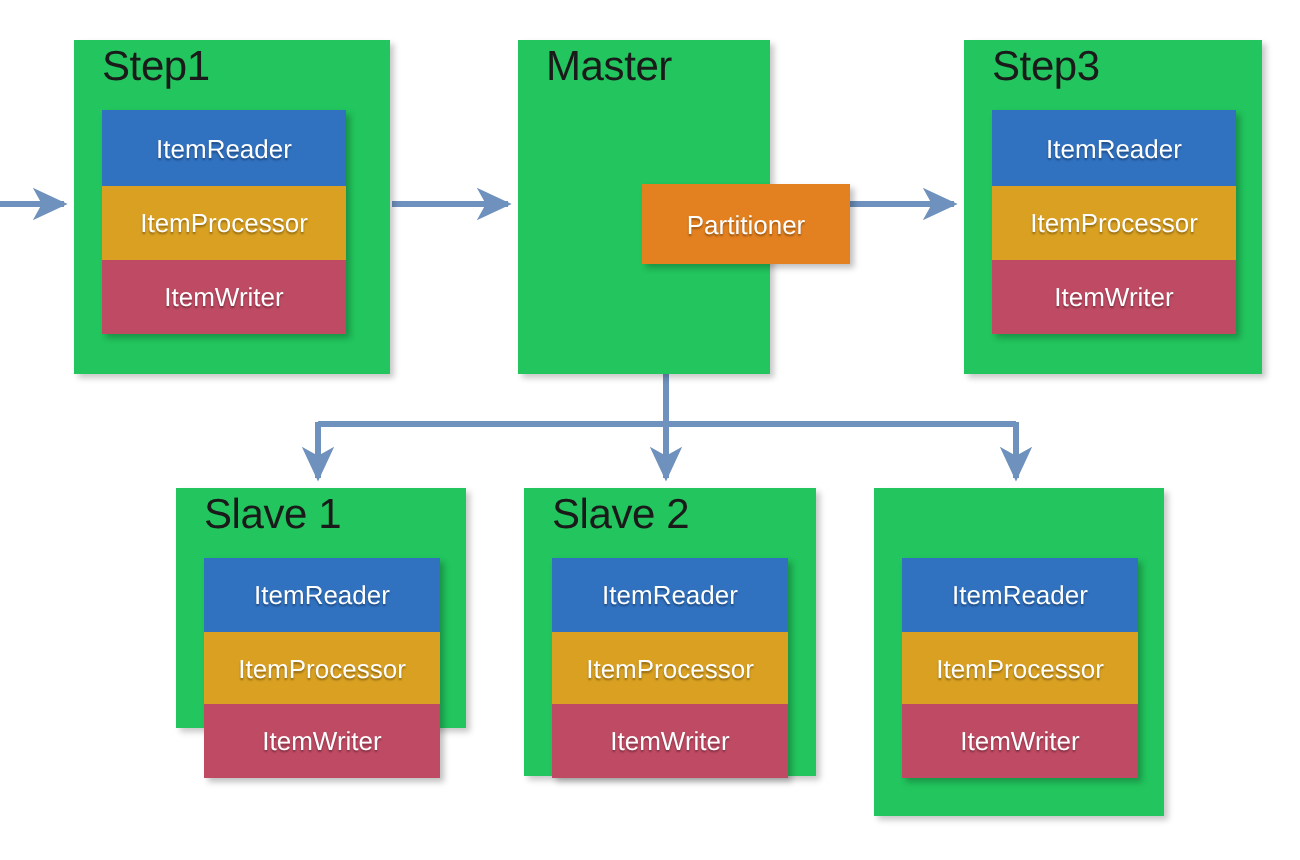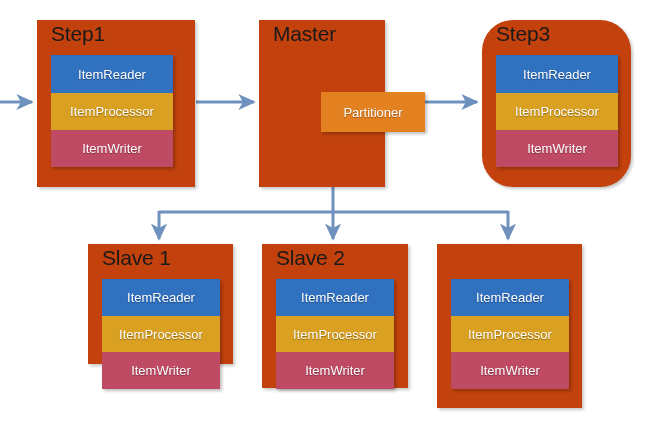--- a/index.html
+++ b/index.html
@@ -20,21 +20,21 @@
     position: absolute;
     left: 0;
     top: 0;
     width: 650px;
     height: 430px;
     pointer-events: none;
   }
   
   .step-box {
     position: absolute;
-    background: #c2410c;
+    background: #22c55e;
     box-shadow: 2px 2px 3px rgba(0,0,0,0.22);
     box-sizing: border-box;
     text-decoration: underline;
   }
   .step-title {
     position: absolute;
     left: 14px;
     top: 3px;
     font-size: 21px;
     line-height: 1.0;
@@ -122,21 +122,21 @@
     </div>
   </div>
 
   <div class="step-box" style="left:259px; top:20px; width:126px; height:167px;">
     <div class="step-title">Master</div>
     <div class="partitioner-wrap" style="left:22px; top:72px; width:104px; height:40px;">
       <div class="component c-partitioner" style="width:104px; height:40px;">Partitioner</div>
     </div>
   </div>
 
-  <div class="step-box" style="left:482px; top:20px; width:149px; height:167px;border-radius:31px;">
+  <div class="step-box" style="left:482px; top:20px; width:149px; height:167px;">
     <div class="step-title">Step3</div>
     <div class="component-stack" style="left:14px; top:35px; width:122px; height:112px;">
       <div class="component c-reader" style="height:38px;">ItemReader</div>
       <div class="component c-processor" style="height:37px;">ItemProcessor</div>
       <div class="component c-writer" style="height:37px;">ItemWriter</div>
     </div>
   </div>
 
   <div class="step-box" style="left:88px; top:244px; width:145px; height:120px;">
     <div class="step-title">Slave 1</div>

